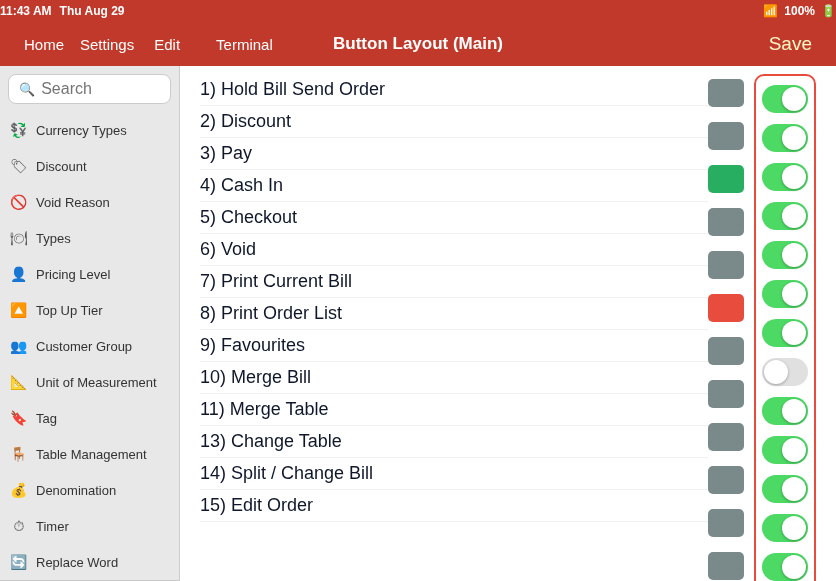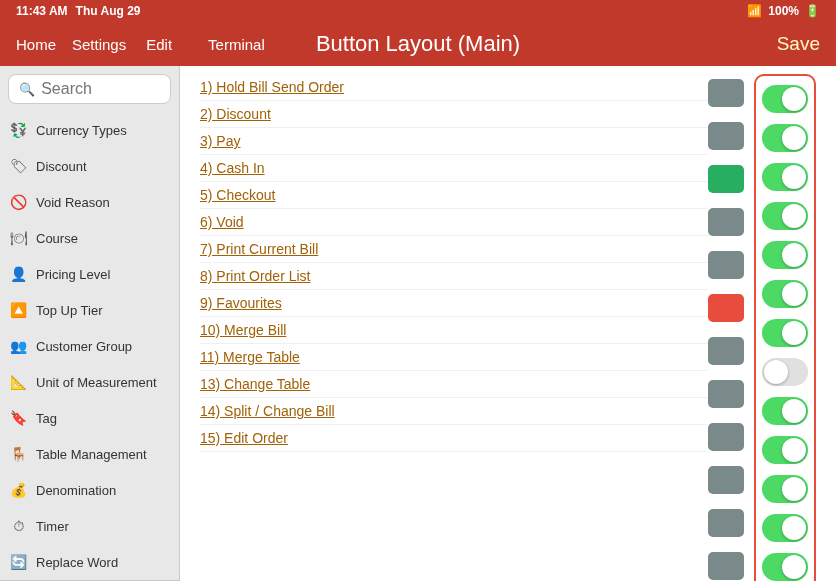--- a/index.html
+++ b/index.html
@@ -4,45 +4,45 @@
   <style>
     * { margin: 0; padding: 0; box-sizing: border-box; }
     body { width: 836px; height: 581px; font-family: -apple-system, BlinkMacSystemFont, 'Helvetica Neue', sans-serif; overflow: hidden; background: #f0f0f0; }
 
     
     .status-bar {
       background: #c0392b;
       color: white;
       font-size: 12px;
       font-weight: 600;
-      padding: 0 16px;
+      padding: 0 0;
       height: 22px;
       display: flex;
       align-items: center;
       justify-content: space-between;
     }
     .status-bar-left { display: flex; gap: 8px; }
     .status-bar-right { display: flex; gap: 6px; align-items: center; }
 
     
     .title-bar {
       background: #c0392b;
       color: white;
       height: 44px;
       display: flex;
       align-items: center;
-      padding: 0 16px;
+      padding: 0 24px;
       position: relative;
     }
     .title-bar .nav-left { display: flex; align-items: center; gap: 16px; }
     .title-bar .home-btn { font-size: 15px; color: white; font-weight: 400; cursor: pointer; }
     .title-bar .settings-btn { font-size: 15px; color: white; font-weight: 400; cursor: pointer; }
     .title-bar .nav-mid { display: flex; align-items: center; gap: 36px; margin-left: 20px; }
     .title-bar .nav-mid span { font-size: 15px; color: white; cursor: pointer; }
-    .title-bar .page-title { position: absolute; left: 50%; transform: translateX(-50%); font-size: 22px; font-weight: 400; color: white; }
+    .title-bar .page-title { position: absolute; left: 50%; transform: translateX(-50%); font-size: 17px; font-weight: 700; color: white; }
     .title-bar .save-btn { margin-left: auto; font-size: 19px; color: #fef9c3; cursor: pointer; font-weight: 400; }
 
     
     .layout { display: flex; height: calc(581px - 66px); }
 
     
     .sidebar {
       width: 180px;
       background: #e8e8e8;
       border-right: 1px solid #ccc;
@@ -96,21 +96,21 @@
       border-radius: 50%; background: white;
       box-shadow: 0 1px 3px rgba(0,0,0,0.3);
       transition: left 0.2s;
     }
     .toggle.on .toggle-thumb { left: 20px; }
     .toggle.off .toggle-thumb { left: 2px; }
     .row-item {
       display: flex; align-items: center; padding: 5px 0;
       border-bottom: 1px solid #f0f0f0;
     }
-    .row-item-label { flex: 1; font-size: 14px; color: #a16207; text-decoration: underline; }
+    .row-item-label { flex: 1; font-size: 18px; color: #0f172a; }
     .row-swatch {
       width: 36px; height: 28px;
       border-radius: 5px; background: #7a8a8a;
       margin-right: 6px;
     }
     .row-swatch.green { background: #27ae60; }
     .row-swatch.red { background: #e74c3c; }
 
     .toggles-column {
       display: flex; flex-direction: column; gap: 5px;
@@ -163,21 +163,21 @@
         <div class="sidebar-item">
     <span class="item-icon">🏷</span>
     <span>Discount</span>
   </div>
         <div class="sidebar-item">
     <span class="item-icon">🚫</span>
     <span>Void Reason</span>
   </div>
         <div class="sidebar-item">
     <span class="item-icon">🍽</span>
-    <span>Course</span>
+    <span>Types</span>
   </div>
         <div class="sidebar-item">
     <span class="item-icon">👤</span>
     <span>Pricing Level</span>
   </div>
         <div class="sidebar-item">
     <span class="item-icon">🔼</span>
     <span>Top Up Tier</span>
   </div>
         <div class="sidebar-item">

